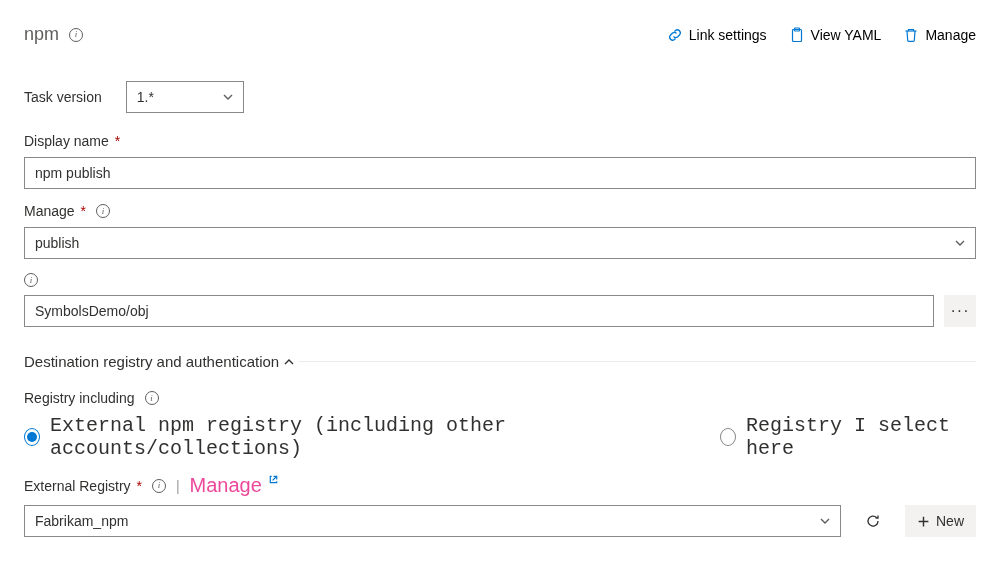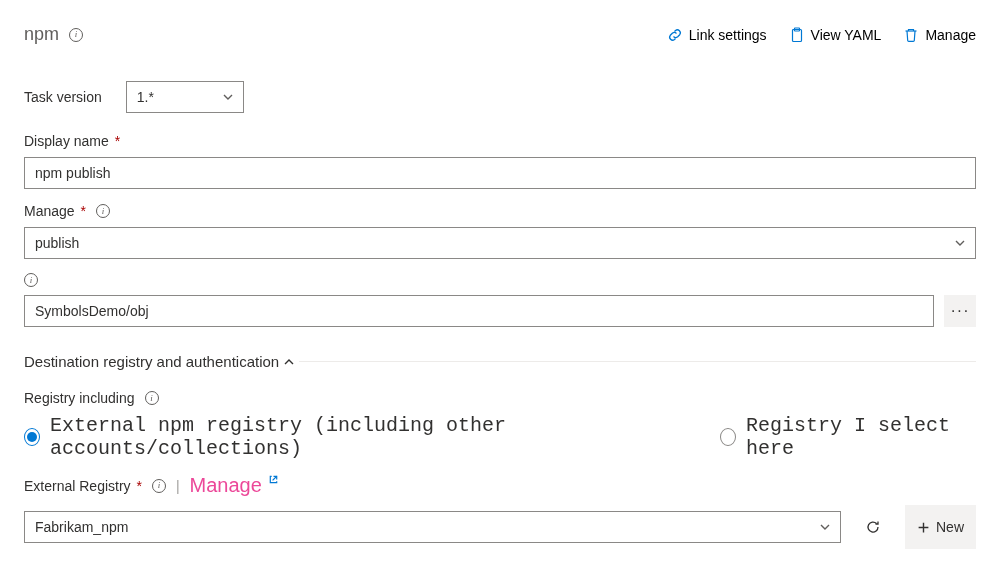--- a/index.html
+++ b/index.html
@@ -134,21 +134,21 @@
   .manage-row { display:flex; align-items:center; gap:10px; }
   .divider-pipe { color:#a19f9d; }
   .manage-link { color:#ec4899; display:flex; align-items:flex-start; gap:6px; cursor:pointer; font-size:20px; }
   .ext-reg-row { display:flex; gap:16px; align-items:center; }
   .ext-select-wrap { flex:1; }
   .icon-btn {
     width:32px; height:32px; background:#fff; border:none;
     display:flex; align-items:center; justify-content:center; cursor:pointer;
   }
   .new-btn {
-    height:44px; background:#f3f2f1; border:none;
+    height:32px; background:#f3f2f1; border:none;
     display:flex; align-items:center; justify-content:center; gap:6px;
     padding: 0 12px; cursor:pointer; font-size:14px; color:#323130;
   }
 </style>
 </head>
 <body>
 
 <div class="header">
   <div class="header-left">
     <span class="header-title">npm</span>

